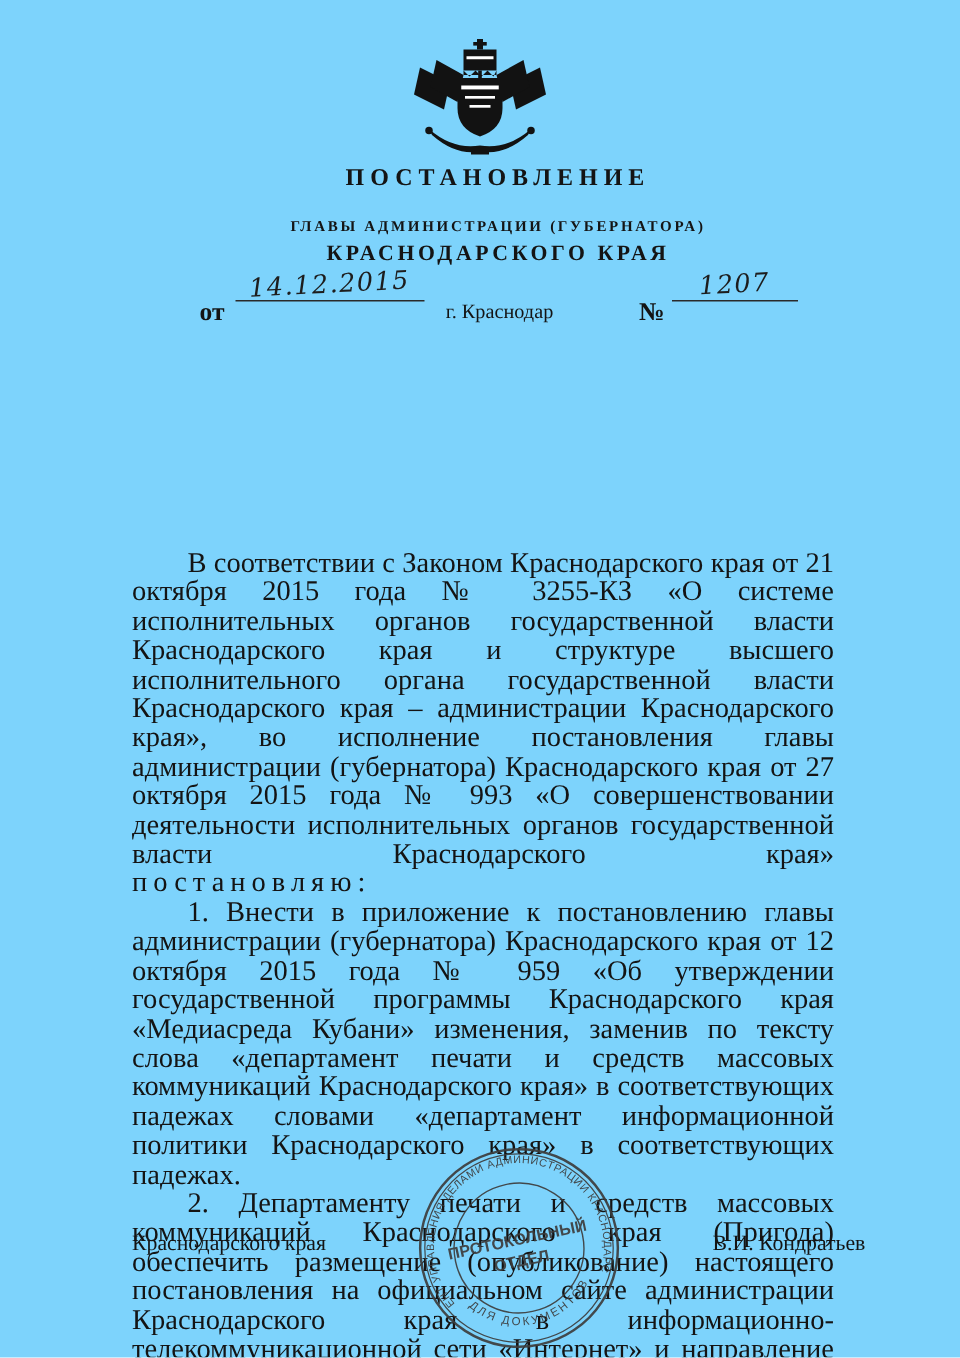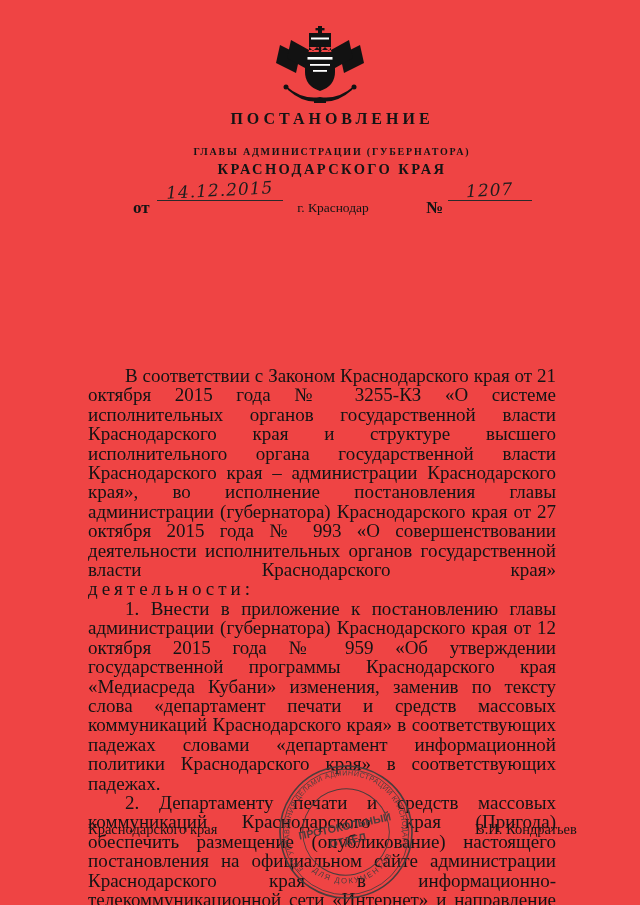--- a/index.html
+++ b/index.html
@@ -1,17 +1,17 @@
 <!DOCTYPE html>
 <html><head>
 <meta charset="utf-8">
 <style>
   html,body{margin:0;padding:0;background:#ffffff;}
   .page{
-    position:relative;width:640px;height:905px;background:#ef4444;overflow:hidden;
+    position:relative;width:640px;height:905px;background:#7dd3fc;overflow:hidden;
     font-family:"Liberation Serif","DejaVu Serif",serif;color:#141414;
   }
   .emblem{position:absolute;top:26px;left:50%;transform:translateX(-50%);}
   .hdr{position:absolute;left:0;right:0;text-align:center;font-weight:bold;margin-left:24px;white-space:nowrap;}
   .hdr1{top:110px;font-size:16px;letter-spacing:4px;}
   .hdr2{top:146px;font-size:10px;letter-spacing:1.8px;}
   .hdr3{top:161px;font-size:14.5px;letter-spacing:2.4px;}
   .meta-label{position:absolute;font-size:17px;font-weight:bold;}
   .u-line{position:absolute;border-bottom:1.4px solid #2a2a2a;text-align:center;height:20px;}
   .hand{font-family:"DejaVu Serif",serif;font-style:italic;font-size:17px;display:inline-block;
@@ -80,21 +80,21 @@
   </div>
   <div class="meta-label" style="top:198px;left:426px;">№</div>
   <div class="u-line" style="top:180px;left:448px;width:84px;">
     <span class="hand">1207</span>
   </div>
   <div class="city">г. Краснодар</div>
 
 
   <div class="bodytext">
     <p class="p-stretch">В соответствии с Законом Краснодарского края от 21 октября 2015 года № 3255-КЗ «О системе исполнительных органов государственной власти Краснодарского края и структуре высшего исполнительного органа государственной власти Краснодарского края – администрации Краснодарского края», во исполнение постановления главы администрации (губернатора) Краснодарского края от 27 октября 2015 года № 993 «О совершенствовании деятельности исполнительных органов государственной власти Краснодарского края»</p>
-    <div class="resolve">деятельности:</div>
+    <div class="resolve">постановляю:</div>
     <p>1. Внести в приложение к постановлению главы администрации (губернатора) Краснодарского края от 12 октября 2015 года № 959 «Об утверждении государственной программы Краснодарского края «Медиасреда Кубани» изменения, заменив по тексту слова «департамент печати и средств массовых коммуникаций Краснодарского края» в соответствующих падежах словами «департамент информационной политики Краснодарского края» в соответствующих падежах.</p>
     <p>2. Департаменту печати и средств массовых коммуникаций Краснодарского края (Пригода) обеспечить размещение (опубликование) настоящего постановления на официальном сайте администрации Краснодарского края в информационно-телекоммуникационной сети «Интернет» и направление на «Официальный интернет-портал правовой информации» (www.pravo.gov.ru).</p>
   </div>
 
   <div class="sig sig2">Краснодарского края</div>
   <div class="sig sig-name">В.И. Кондратьев</div>
 
   <div class="stamp">
     <svg width="140" height="140" viewBox="0 0 136 136" xmlns="http://www.w3.org/2000/svg">
       <defs>

